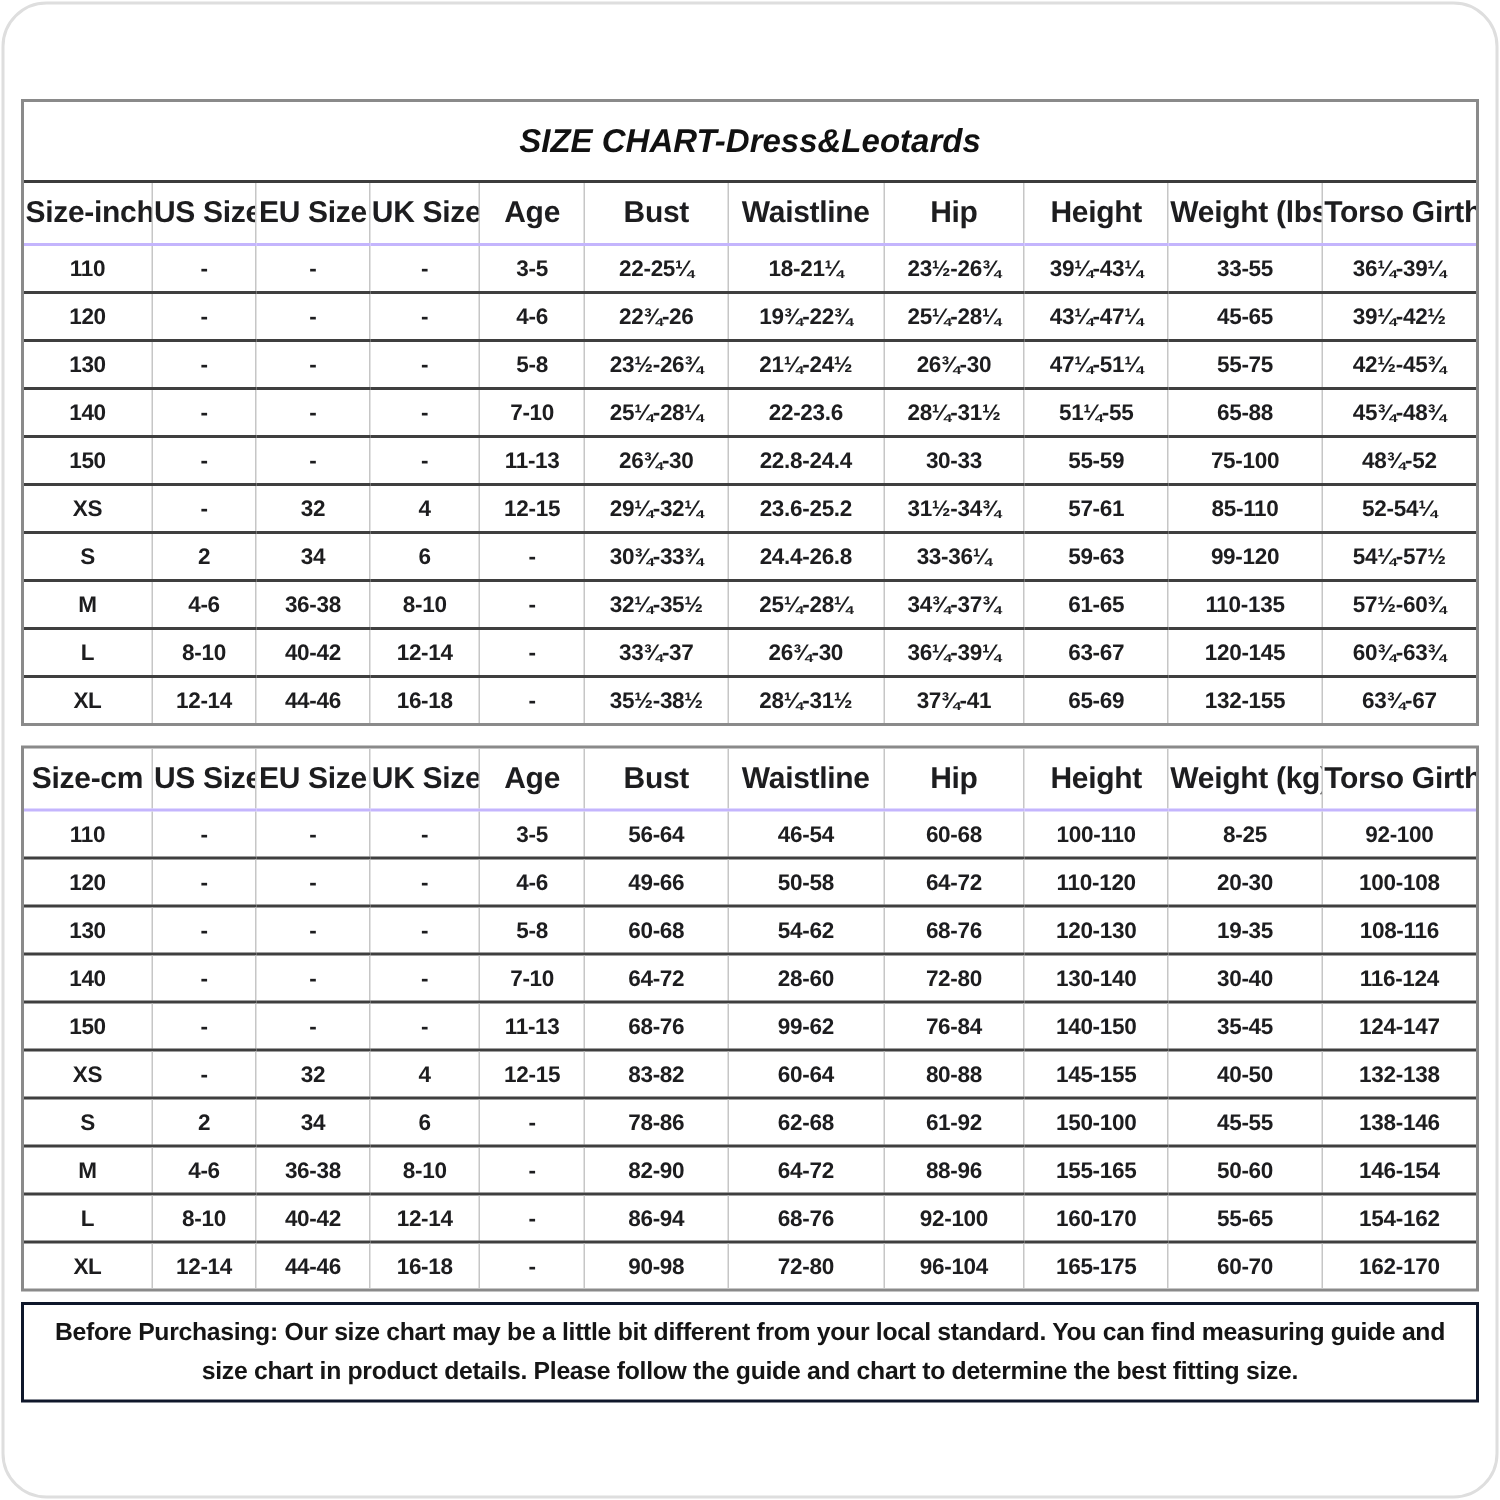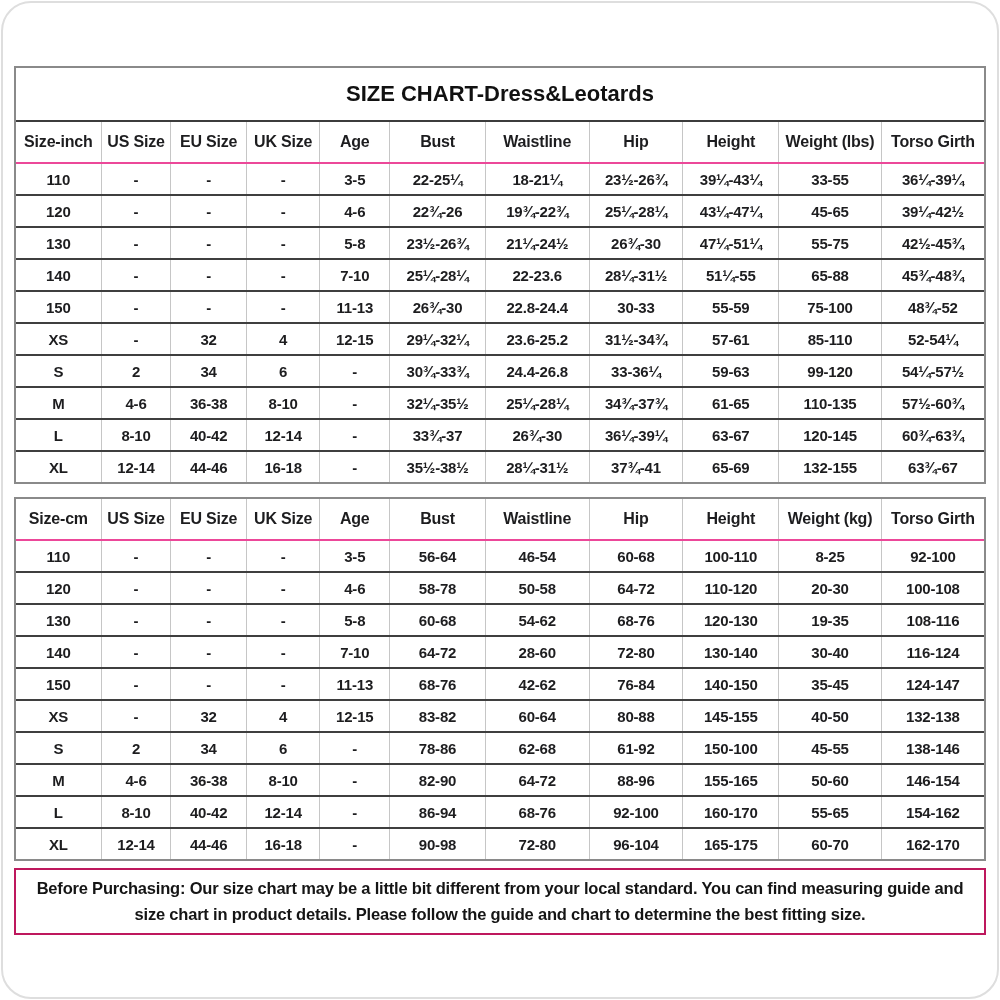--- a/index.html
+++ b/index.html
@@ -37,55 +37,56 @@
     align-items: center;
     justify-content: center;
     border-bottom: 2px solid #3c3c3c;
   }
   .title-bar h1 {
     margin: 0;
     font-size: 22px;
     font-weight: 700;
     color: #111111;
     letter-spacing: 0px;
+    font-style: italic;
   }
   table {
     width: 100%;
     border-collapse: collapse;
     table-layout: fixed;
   }
   th, td {
     text-align: center;
     vertical-align: middle;
     color: #1d1d1f;
     font-weight: 700;
     letter-spacing: -0.2px;
     padding: 0 1px;
     white-space: nowrap;
     overflow: hidden;
   }
   thead th {
     height: 40px;
-    font-size: 16px;
-    border-bottom: 2px solid #ec4899;
+    font-size: 20px;
+    border-bottom: 2px solid #c4b5fd;
   }
   tbody td {
     height: 30px;
     font-size: 15px;
   }
   tbody tr + tr td {
     border-top: 2px solid #3f3f3f;
   }
   th + th, td + td {
     border-left: 1px solid #c6c6c6;
   }
   .gap13 { height: 13px; }
   .gap7  { height: 7px; }
   .note-box {
-    border: 2px solid #be185d;
+    border: 2px solid #0f172a;
     min-height: 58px;
     display: flex;
     align-items: flex-end;
     justify-content: center;
     padding: 6px 16px;
     box-sizing: border-box;
   }
   .note-box p {
     margin: 0;
     text-align: center;
@@ -328,21 +329,21 @@
             <td>100-110</td>
             <td>8-25</td>
             <td>92-100</td>
           </tr>
           <tr>
             <td>120</td>
             <td>-</td>
             <td>-</td>
             <td>-</td>
             <td>4-6</td>
-            <td>58-78</td>
+            <td>49-66</td>
             <td>50-58</td>
             <td>64-72</td>
             <td>110-120</td>
             <td>20-30</td>
             <td>100-108</td>
           </tr>
           <tr>
             <td>130</td>
             <td>-</td>
             <td>-</td>
@@ -368,21 +369,21 @@
             <td>30-40</td>
             <td>116-124</td>
           </tr>
           <tr>
             <td>150</td>
             <td>-</td>
             <td>-</td>
             <td>-</td>
             <td>11-13</td>
             <td>68-76</td>
-            <td>42-62</td>
+            <td>99-62</td>
             <td>76-84</td>
             <td>140-150</td>
             <td>35-45</td>
             <td>124-147</td>
           </tr>
           <tr>
             <td>XS</td>
             <td>-</td>
             <td>32</td>
             <td>4</td>

